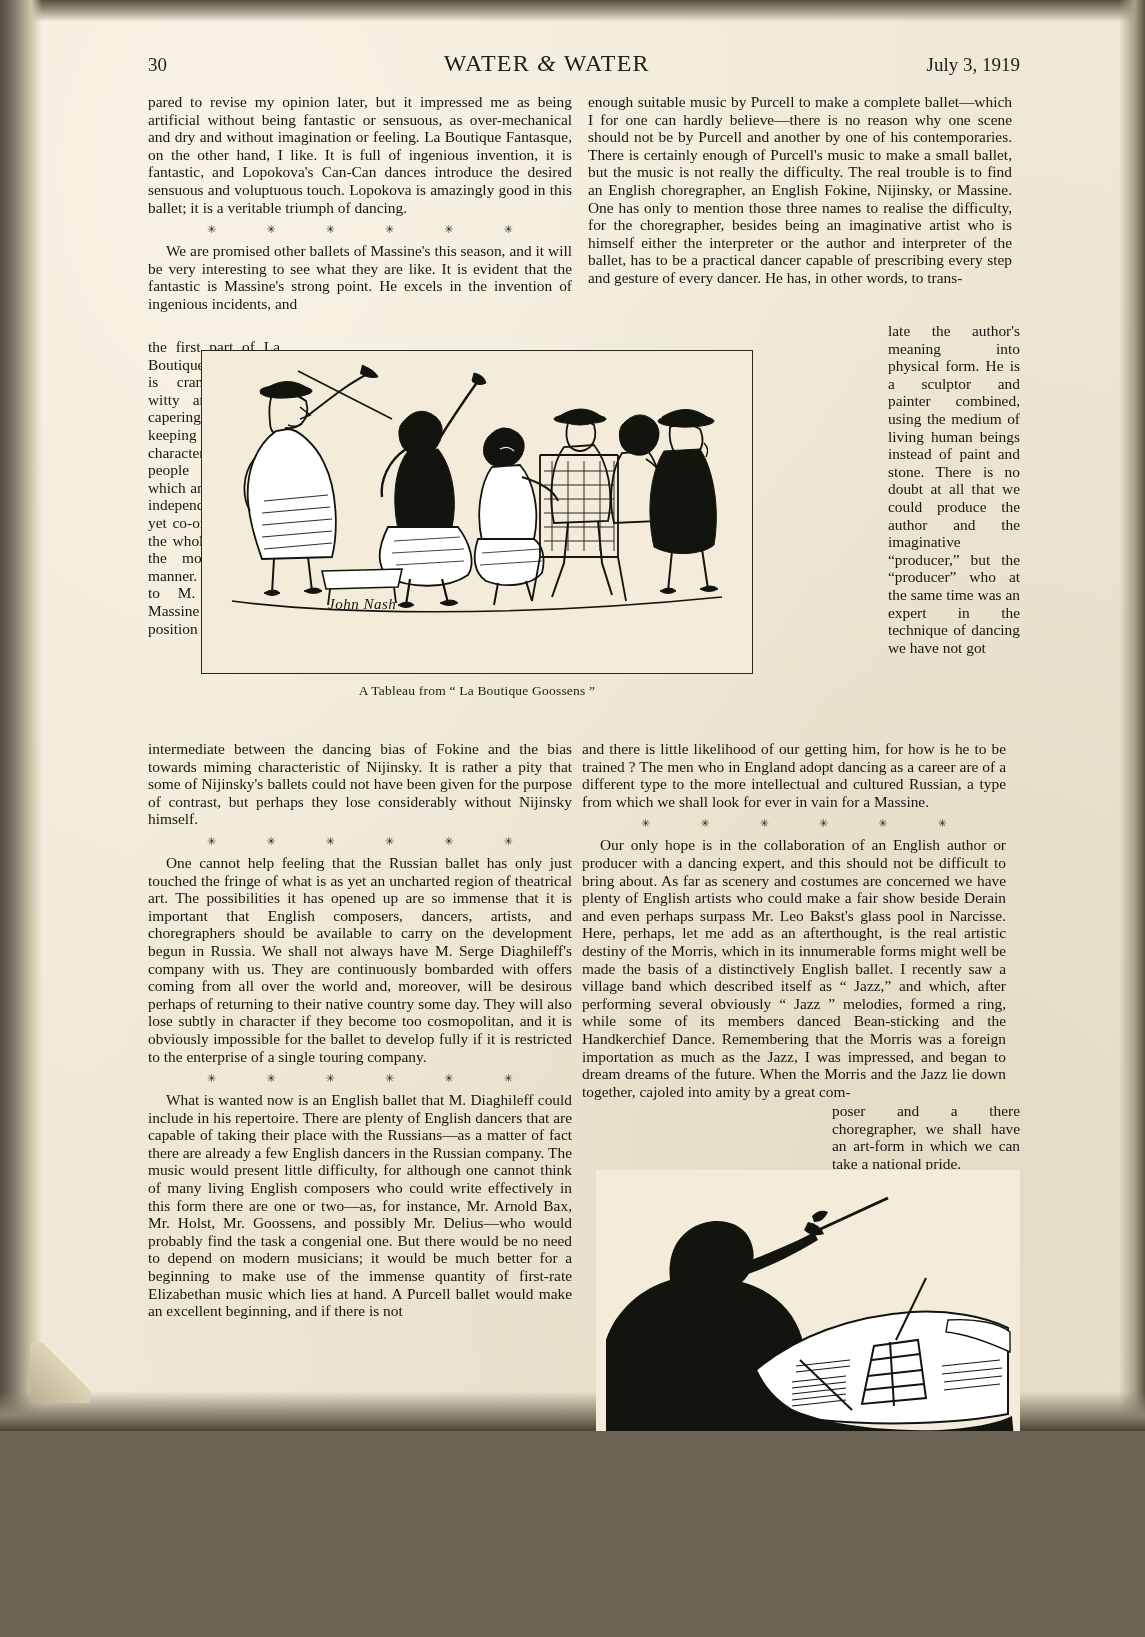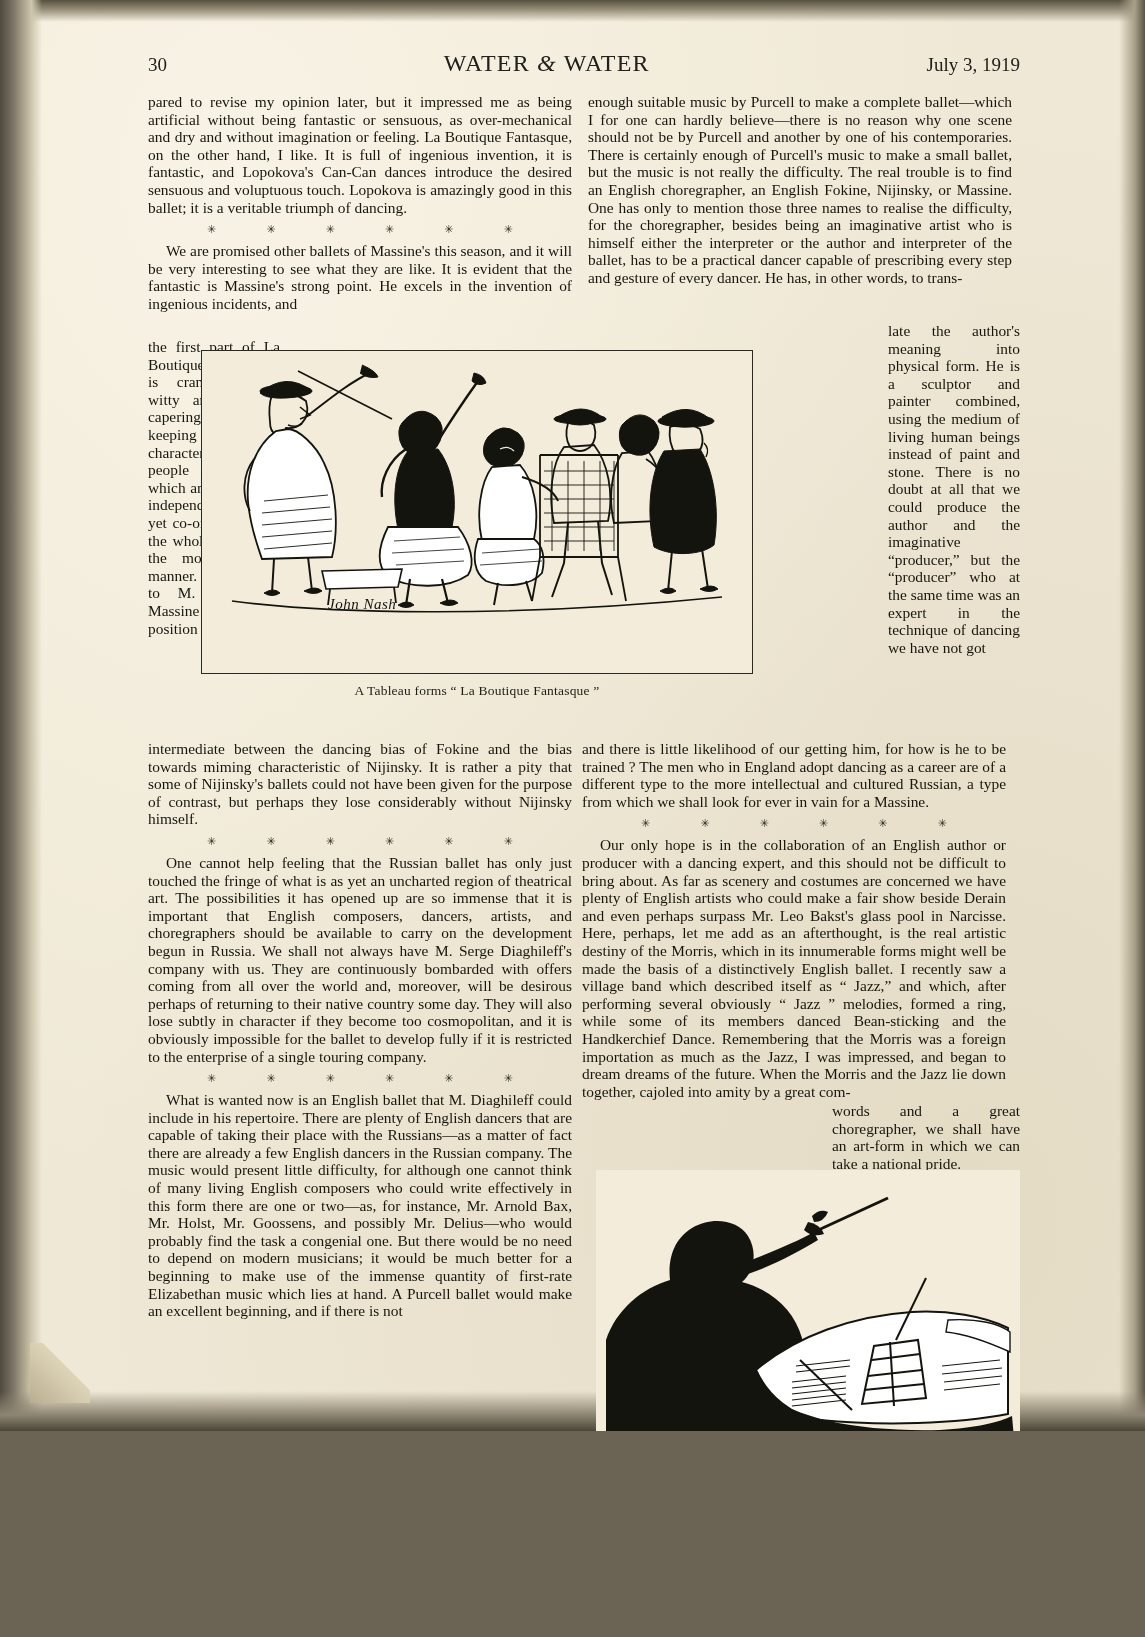--- a/index.html
+++ b/index.html
@@ -340,21 +340,21 @@
 
             <path d="M120 220 L200 218 L196 236 L124 238 z" fill="#fff" stroke-width="1.6"></path>
             <path d="M128 238 L126 254 M192 236 L194 252" fill="none" stroke-width="1.8"></path>
 
             <g transform="translate(126,258)" fill="#14140f" stroke="none">
               <text x="0" y="0" font-family="Liberation Serif, serif" font-size="15" font-style="italic" letter-spacing="0.5">John Nash</text>
             </g>
           </g>
         </svg>
       </div>
-      <div class="fig1-cap">A Tableau forms “ La Boutique Fantasque ”</div>
+      <div class="fig1-cap">A Tableau from “ La Boutique Goossens ”</div>
     </div>
 
     <div class="lower">
       <div class="col">
         <p class="para">intermediate between the dancing bias of Fokine and the bias towards miming characteristic of Nijinsky. It is rather a pity that some of Nijinsky's ballets could not have been given for the purpose of contrast, but perhaps they lose considerably without Nijinsky himself.</p>
         <div class="stars">
           <span>✳</span>
           <span>✳</span>
           <span>✳</span>
           <span>✳</span>
@@ -380,21 +380,21 @@
           <span>✳</span>
           <span>✳</span>
           <span>✳</span>
           <span>✳</span>
           <span>✳</span>
         </div>
         <p class="para indent">Our only hope is in the collaboration of an English author or producer with a dancing expert, and this should not be difficult to bring about. As far as scenery and costumes are concerned we have plenty of English artists who could make a fair show beside Derain and even perhaps surpass Mr. Leo Bakst's glass pool in Narcisse. Here, perhaps, let me add as an afterthought, is the real artistic destiny of the Morris, which in its innumerable forms might well be made the basis of a distinctively English ballet. I recently saw a village band which described itself as “ Jazz,” and which, after performing several obviously “ Jazz ” melodies, formed a ring, while some of its members danced Bean-sticking and the Handkerchief Dance. Remembering that the Morris was a foreign importation as much as the Jazz, I was impressed, and began to dream dreams of the future. When the Morris and the Jazz lie down together, cajoled into amity by a great com-</p>
       </div>
     </div>
 
-    <div class="wrap-right-text">words and a great choregrapher, we shall have an art-form in which we can take a national pride.</div>
+    <div class="wrap-right-text">poser and a there choregrapher, we shall have an art-form in which we can take a national pride.</div>
 
     <div class="fig2-wrap">
       <div class="fig2-box">
         <svg width="424" height="268" viewBox="0 0 424 268">
           <rect x="0" y="0" width="424" height="268" fill="#f3ecda"></rect>
           <g fill="#14140f">
 
             <path d="M10 268 L10 170 C 20 140, 46 118, 74 110
                      C 72 92, 76 70, 96 58
                      C 116 46, 142 50, 152 66

